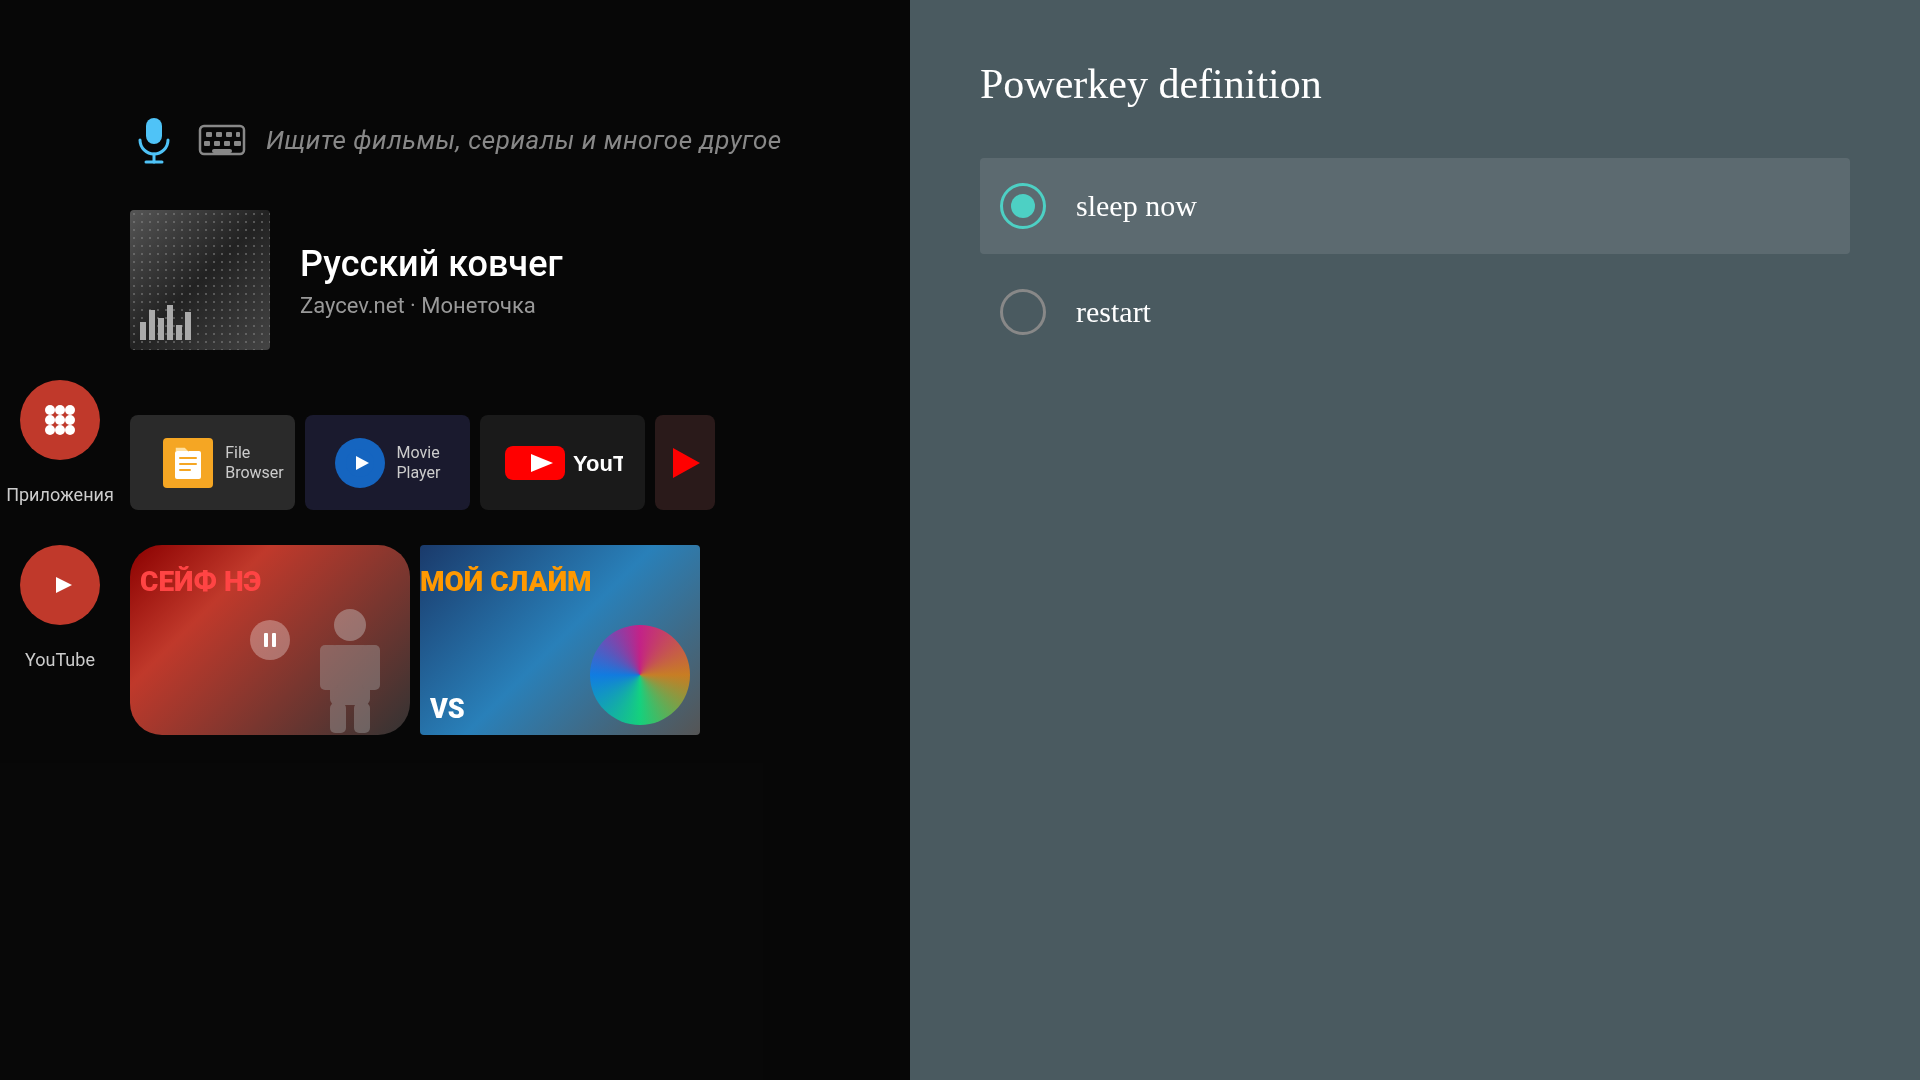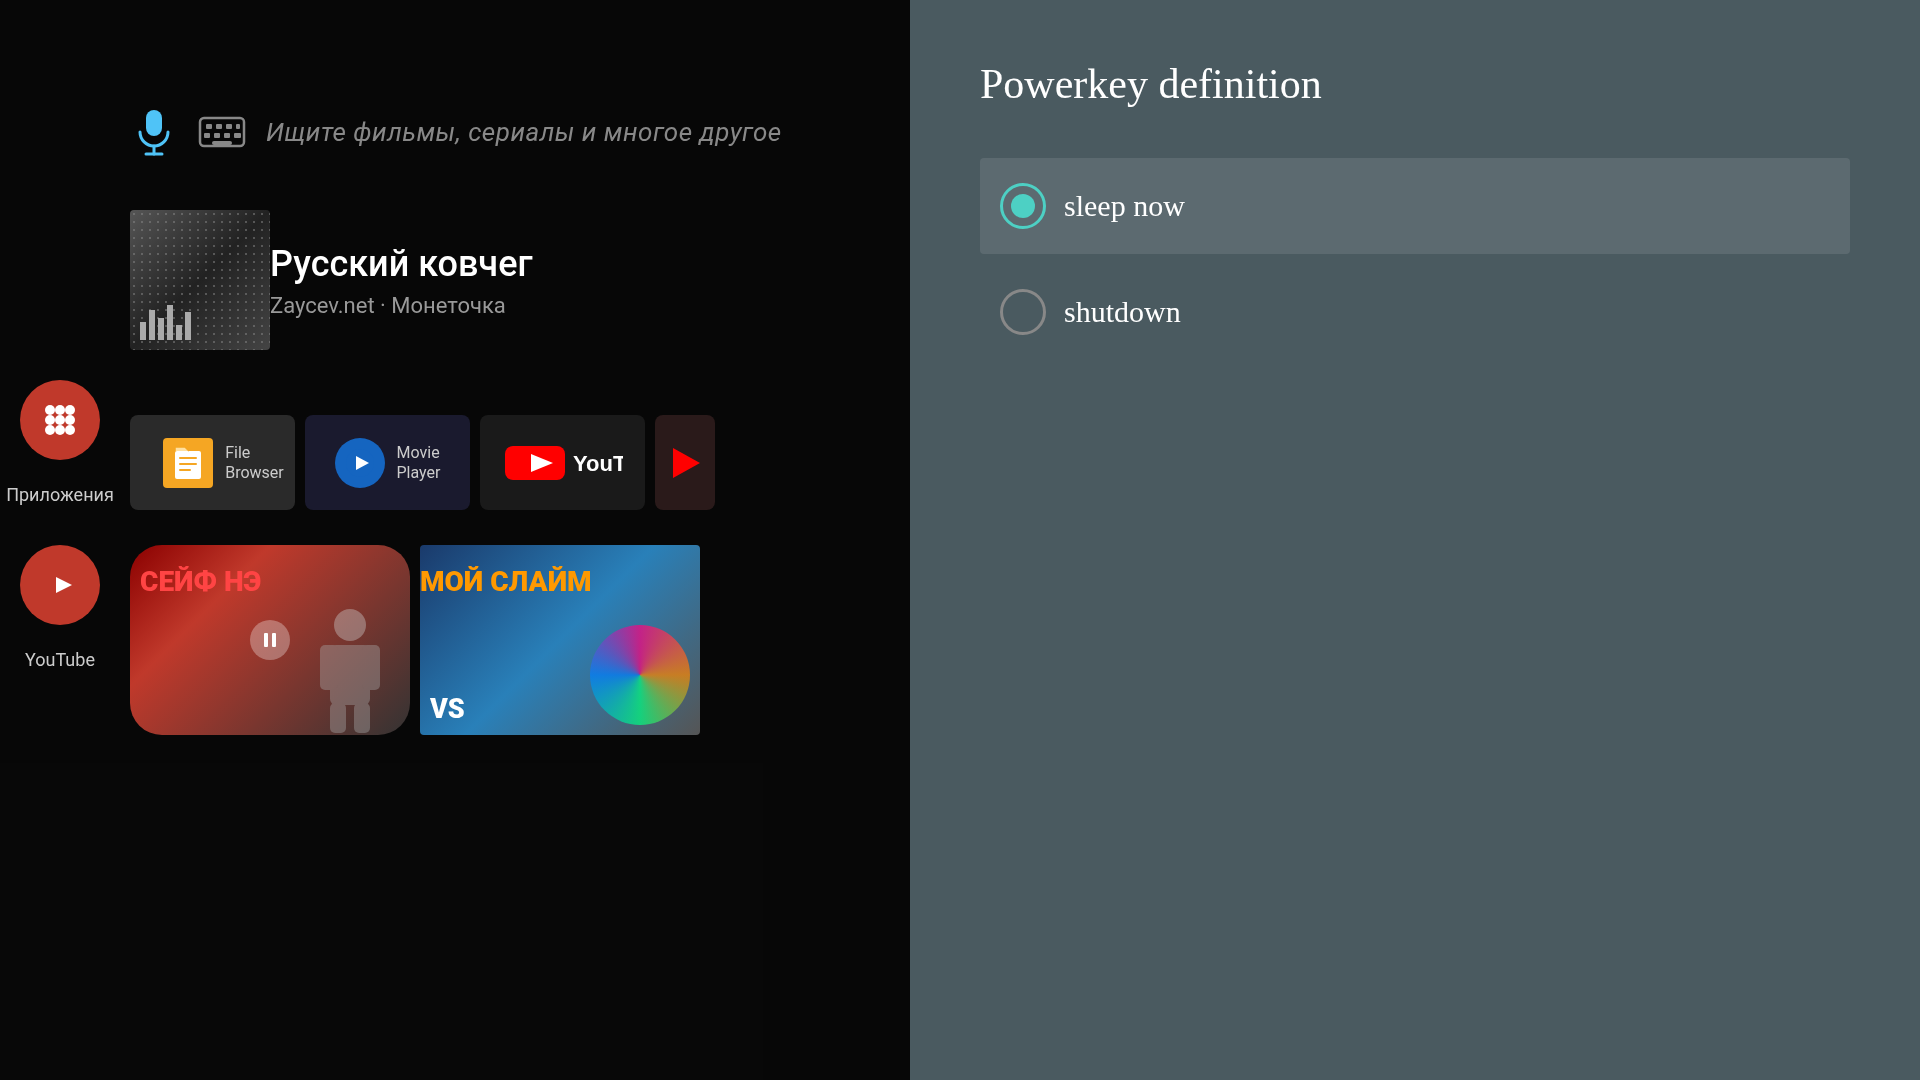--- a/index.html
+++ b/index.html
@@ -34,21 +34,21 @@
       position: absolute;
       inset: 0;
       background: rgba(0,0,0,0.55);
       pointer-events: none;
       z-index: 2;
     }
 
     
     .search-bar {
       position: absolute;
-      top: 108px;
+      top: 116px;
       left: 130px;
       right: 30px;
       display: flex;
       align-items: center;
       gap: 20px;
       z-index: 3;
     }
 
     .mic-icon {
       width: 48px;
@@ -79,20 +79,21 @@
     }
 
     
     .content-card {
       position: absolute;
       top: 210px;
       left: 130px;
       right: 30px;
       display: flex;
       align-items: center;
+      gap: 30px;
       z-index: 3;
     }
 
     .album-art {
       width: 140px;
       height: 140px;
       background: #333;
       border-radius: 4px;
       overflow: hidden;
       flex-shrink: 0;
@@ -345,21 +346,21 @@
     .powerkey-title {
       color: #fff;
       font-size: 42px;
       font-weight: 400;
       margin-bottom: 50px;
     }
 
     .radio-option {
       display: flex;
       align-items: center;
-      gap: 18px;
+      gap: 30px;
       padding: 25px 20px;
       border-radius: 4px;
       cursor: pointer;
       margin-bottom: 10px;
     }
 
     .radio-option.selected {
       background: rgba(255,255,255,0.1);
     }
 
@@ -547,17 +548,17 @@
     <h1 class="powerkey-title">Powerkey definition</h1>
 
     <div class="radio-option selected">
       <div class="radio-circle checked"></div>
       <span class="radio-label">sleep now</span>
     </div>
 
 
     <div class="radio-option">
       <div class="radio-circle"></div>
-      <span class="radio-label">shutdown</span>
+      <span class="radio-label">restart</span>
     </div>
   </div>
 
 </div>
 
 </body></html>

